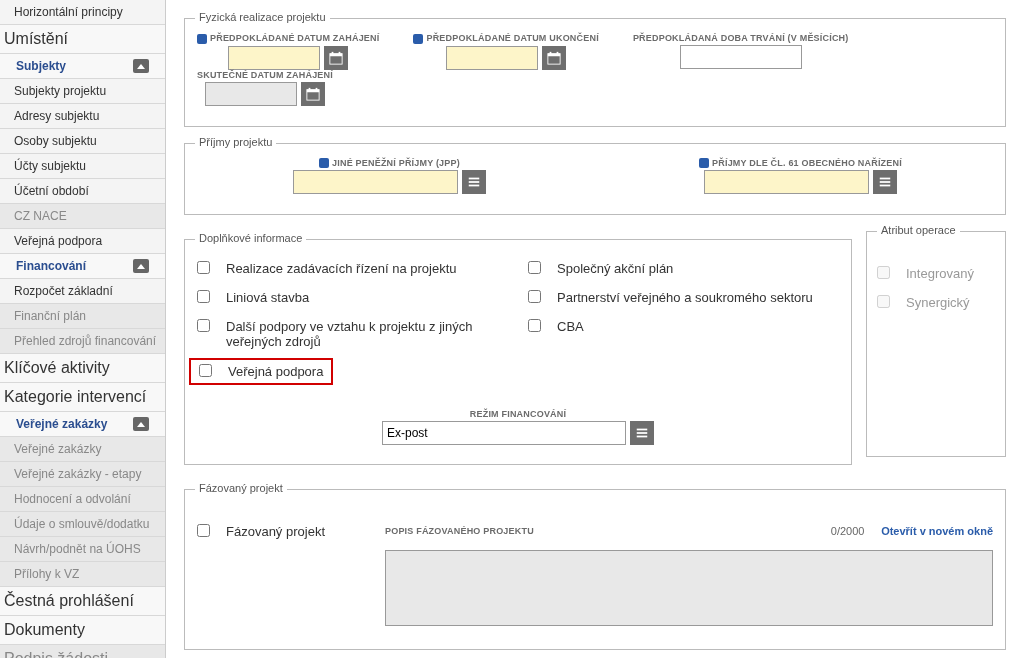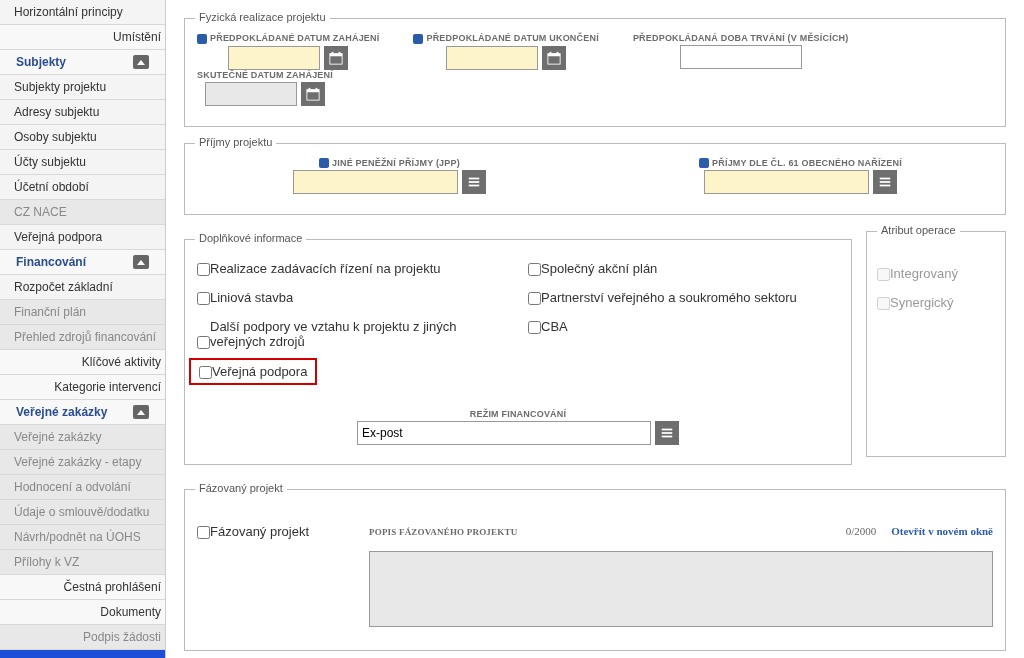--- a/index.html
+++ b/index.html
@@ -1,19 +1,19 @@
 <!DOCTYPE html>
 <html><head>
 <meta charset="utf-8">
 <style>
 * { box-sizing: border-box; margin: 0; padding: 0; }
 body { font-family: Arial, sans-serif; font-size: 12px; color: #333; background: #fff; }
 .app { display: flex; height: 658px; }
-.sidebar { width: 166px; background: #1d4ed8; border-right: 1px solid #ccc; overflow-y: hidden; }
-.side-item { padding: 5px 4px; border-bottom: 1px solid #d8d8d8; background: #f8f8f8; font-size: 12px; cursor: pointer; text-align: right; }
+.sidebar { width: 166px; background: #4d7c0f; border-right: 1px solid #ccc; overflow-y: hidden; }
+.side-item { padding: 5px 4px; border-bottom: 1px solid #d8d8d8; background: #f8f8f8; font-size: 16px; cursor: pointer; }
 .side-sub { padding: 5px 4px 5px 14px; border-bottom: 1px solid #d8d8d8; background: #f4f4f4; font-size: 12px; cursor: pointer; }
 .side-item.muted, .side-sub.muted { color: #888; background: #e8e8e8; }
 .side-section { padding: 5px 16px; border-bottom: 1px solid #d8d8d8; background: #f8f8f8; color: #2a4d8f; font-weight: bold; font-size: 12px; cursor: pointer; display: flex; justify-content: space-between; align-items: center; }
 .chev { width: 16px; height: 14px; background: #666; display: inline-block; position: relative; border-radius: 2px; }
 .chev::after { content: ""; position: absolute; left: 4px; top: 5px; width: 0; height: 0; border-left: 4px solid transparent; border-right: 4px solid transparent; border-bottom: 5px solid #fff; }
 
 .main { flex: 1; padding: 10px 18px; background: #fff; overflow: hidden; }
 .fieldset { border: 1px solid #bbb; padding: 14px 12px 20px; margin: 8px 0 16px; position: relative; }
 .legend { position: absolute; top: -8px; left: 10px; background: #fff; padding: 0 4px; font-size: 11px; color: #555; }
 .row { display: flex; gap: 34px; flex-wrap: wrap; }
@@ -21,33 +21,33 @@
 .lbl { font-size: 9px; font-weight: bold; color: #6b6b6b; text-transform: uppercase; margin-bottom: 2px; letter-spacing: 0.2px; }
 .lbl.req::before { content: ""; display: inline-block; width: 10px; height: 10px; background: #2a5caa; border-radius: 2px; margin-right: 3px; vertical-align: middle; }
 .input-wrap { display: flex; align-items: stretch; }
 input.txt { height: 24px; border: 1px solid #999; padding: 0 4px; font-size: 12px; }
 input.txt.yellow { background: #fdf5c9; }
 .cal-btn, .list-btn { width: 24px; height: 24px; background: #6e6e6e; border: none; margin-left: 4px; cursor: pointer; display:flex; align-items:center; justify-content:center; }
 .cal-btn svg, .list-btn svg { width: 14px; height: 14px; fill: #fff; }
 
 .cols3 { display: flex; gap: 20px; }
 .col { flex: 1; }
-.chk-row { display: flex; align-items: flex-end; gap: 0; padding: 7px 0; font-size: 13px; }
+.chk-row { display: flex; align-items: flex-start; gap: 16px; padding: 7px 0; font-size: 13px; }
 .chk { width: 13px; height: 13px; }
 .chk-label { color: #333; }
 .chk-label.muted { color: #999; }
 .highlight { border: 2px solid #d10000; padding: 4px 8px; margin: 2px -8px; display: inline-flex; }
 
 .right-box { width: 140px; }
 .atrib-fieldset { border: 1px solid #bbb; padding: 14px 10px 100px; position: relative; height: 226px; }
 .two-col { display: flex; gap: 14px; }
 .two-col .left { flex: 1; }
 
 textarea.ta { width: 100%; height: 76px; border: 1px solid #999; background: #e8e8e8; resize: none; padding: 4px; font-size: 12px; }
-.ta-head { display: flex; justify-content: space-between; align-items: end; margin-bottom: 12px; font-family: Liberation Serif, serif; }
+.ta-head { display: flex; justify-content: space-between; align-items: end; margin-bottom: 12px; }
 .counter { font-size: 11px; color: #666; }
 .link { color: #2a5caa; font-weight: bold; font-size: 11px; cursor: pointer; }
 .ta-block { flex: 1; }
 .faz-row { display: flex; gap: 60px; align-items: flex-start; padding-top: 28px; }
 </style>
 </head>
 <body>
 
 <div class="app">
   <div class="sidebar">
@@ -210,21 +210,21 @@
                 </div>
               <div class="chk-row">
                   <input type="checkbox" class="chk" style="">
                   <span class="chk-label">CBA</span>
                 </div>
             </div>
           </div>
           <div class="fld" style="margin-top:22px">
             <span class="lbl">REŽIM FINANCOVÁNÍ</span>
             <div class="input-wrap">
-              <input class="txt" style="width: 294px;" value="Ex-post">
+              <input class="txt" style="width: 244px;" value="Ex-post">
               <button class="list-btn">
                   <svg viewBox="0 0 16 16">
                     <rect x="2" y="3" width="12" height="2"></rect>
                     <rect x="2" y="7" width="12" height="2"></rect>
                     <rect x="2" y="11" width="12" height="2"></rect>
                   </svg>
                 </button>
             </div>
           </div>
         </div>

